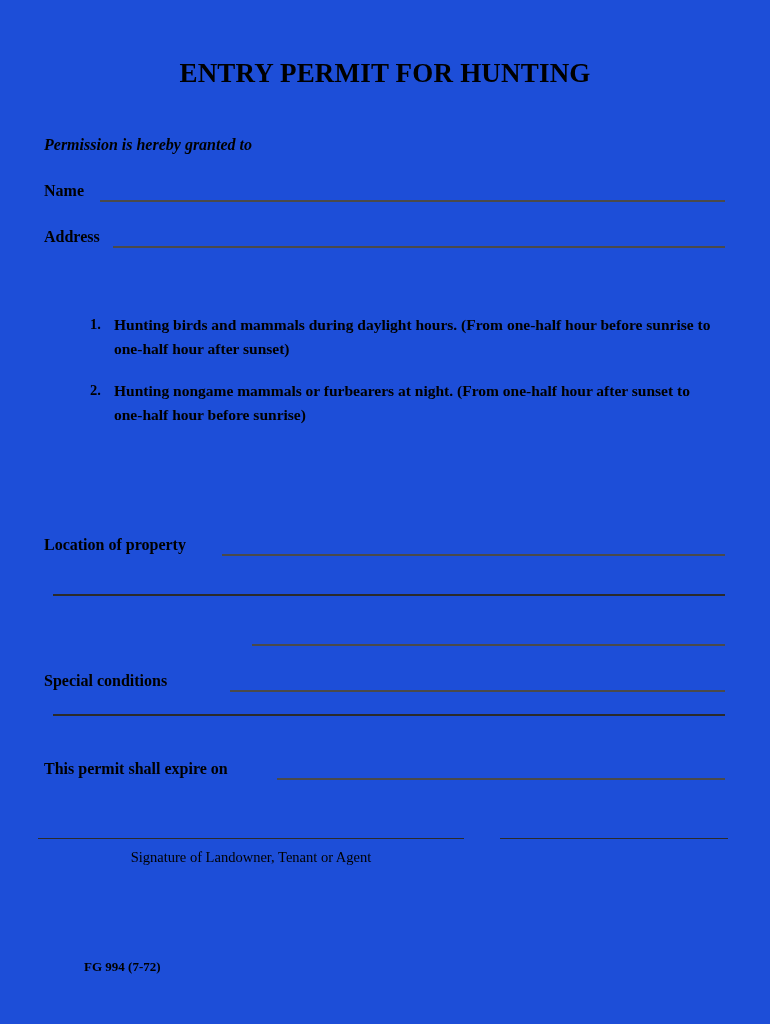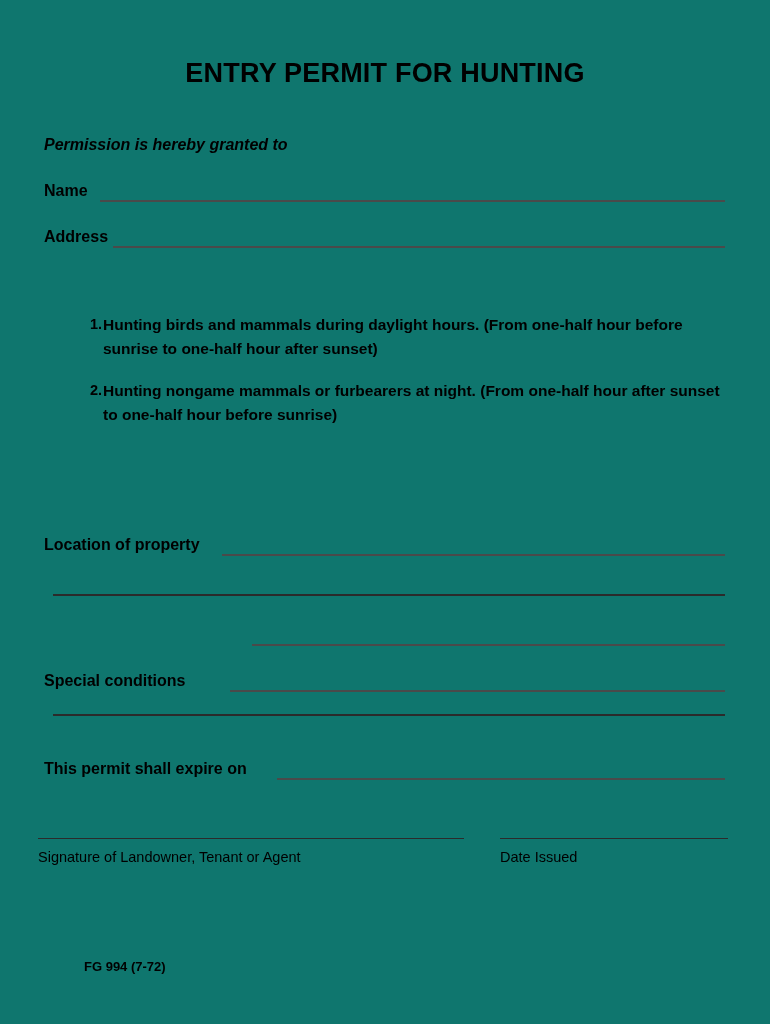--- a/index.html
+++ b/index.html
@@ -9,23 +9,24 @@
     background: #ffffff;
   }
   body {
     font-family: "Liberation Sans", sans-serif;
     color: #000000;
   }
   .page {
     position: relative;
     width: 770px;
     height: 1024px;
-    background: #0f766e;
+    background: #1d4ed8;
     overflow: hidden;
     box-sizing: border-box;
+    font-family: Liberation Serif, serif;
   }
 
   
   .doc-title {
     position: absolute;
     left: 0;
     top: 59px;
     width: 770px;
     text-align: center;
     font-size: 27px;
@@ -77,34 +78,34 @@
   }
   .list-item .marker {
     position: absolute;
     left: 0;
     top: 0;
     width: 22px;
     font-size: 14.5px;
   }
   .list-item .body {
     display: block;
-    margin-left: 13px;
+    margin-left: 24px;
   }
 
   
   .sig-rule {
     position: absolute;
     height: 0;
     border-top: 1.6px solid #2b2b2b;
   }
   .sig-caption {
     position: absolute;
     font-size: 14.5px;
     font-weight: normal;
-    text-align: left;
+    text-align: center;
     white-space: nowrap;
     line-height: 18px;
   }
 
   
   .footer-code {
     position: absolute;
     left: 44px;
     top: 959px;
     font-size: 13px;
@@ -150,17 +151,16 @@
   <div class="rule" style="left:230px; top:690px; width:495px;"></div>
   <div class="rule rule-dark" style="left:53px; top:714px; width:672px;"></div>
 
   <div class="field-label" style="left:44px; top:759px;">This permit shall expire on</div>
   <div class="rule" style="left:277px; top:778px; width:448px;"></div>
 
   <div class="sig-rule" style="left:38px; top:838px; width:426px;"></div>
   <div class="sig-caption" style="left:38px; top:848px; width:426px;">Signature of Landowner, Tenant or Agent</div>
 
   <div class="sig-rule" style="left:500px; top:838px; width:228px;"></div>
-  <div class="sig-caption" style="left:500px; top:848px; width:228px;">Date Issued</div>
 
   <div class="footer-code">FG 994 (7-72)</div>
 
 </div>
 
 </body></html>

